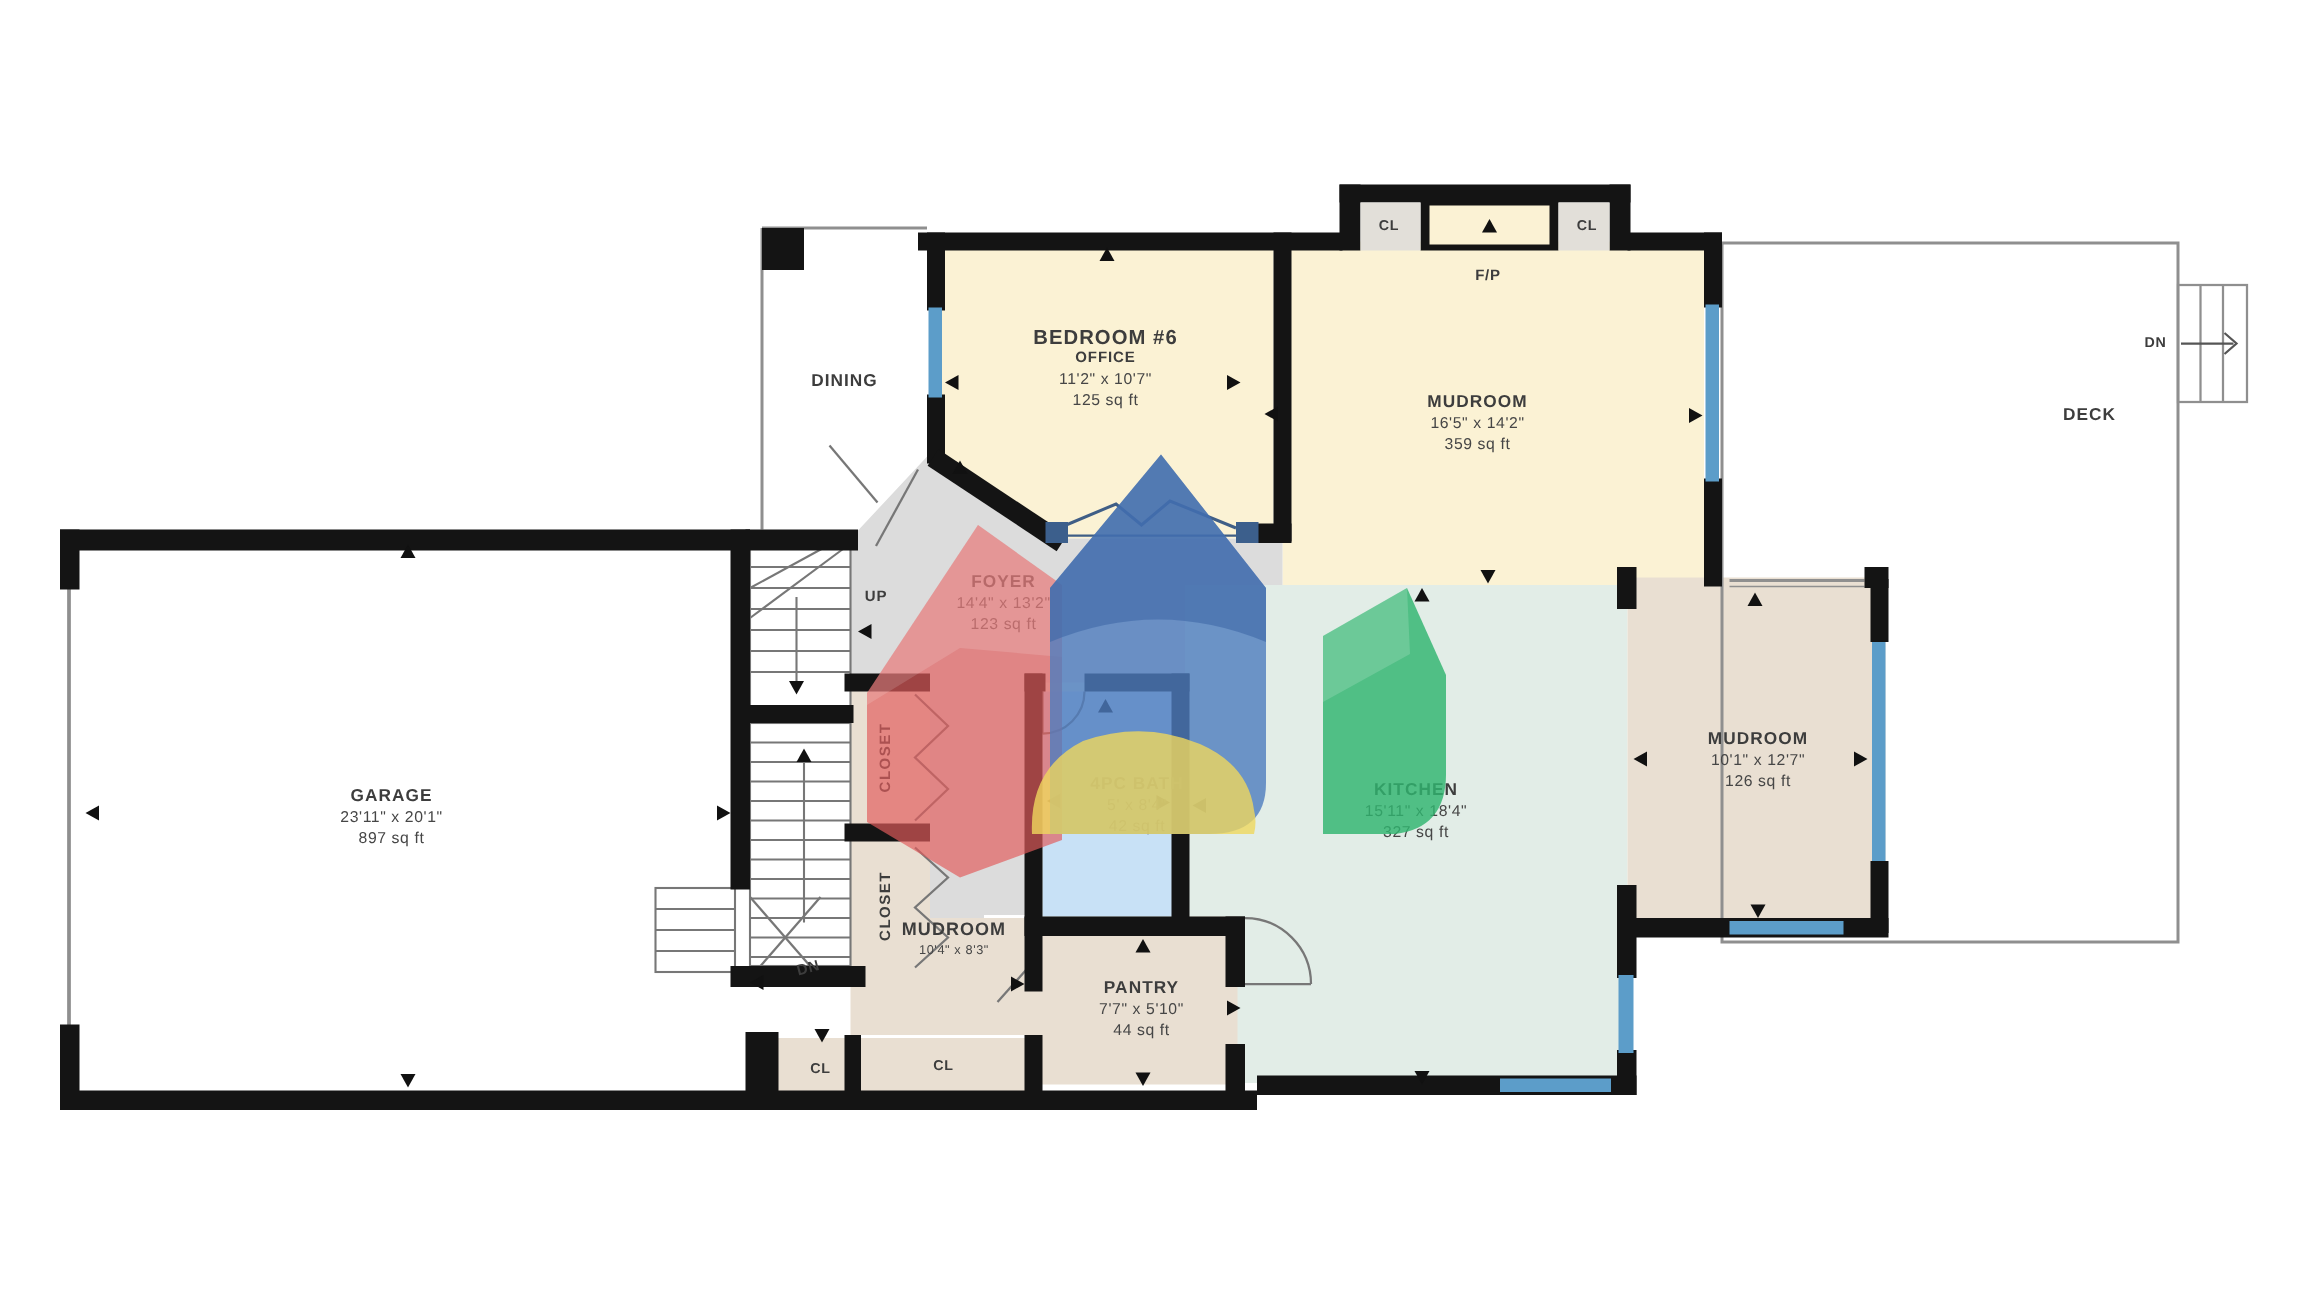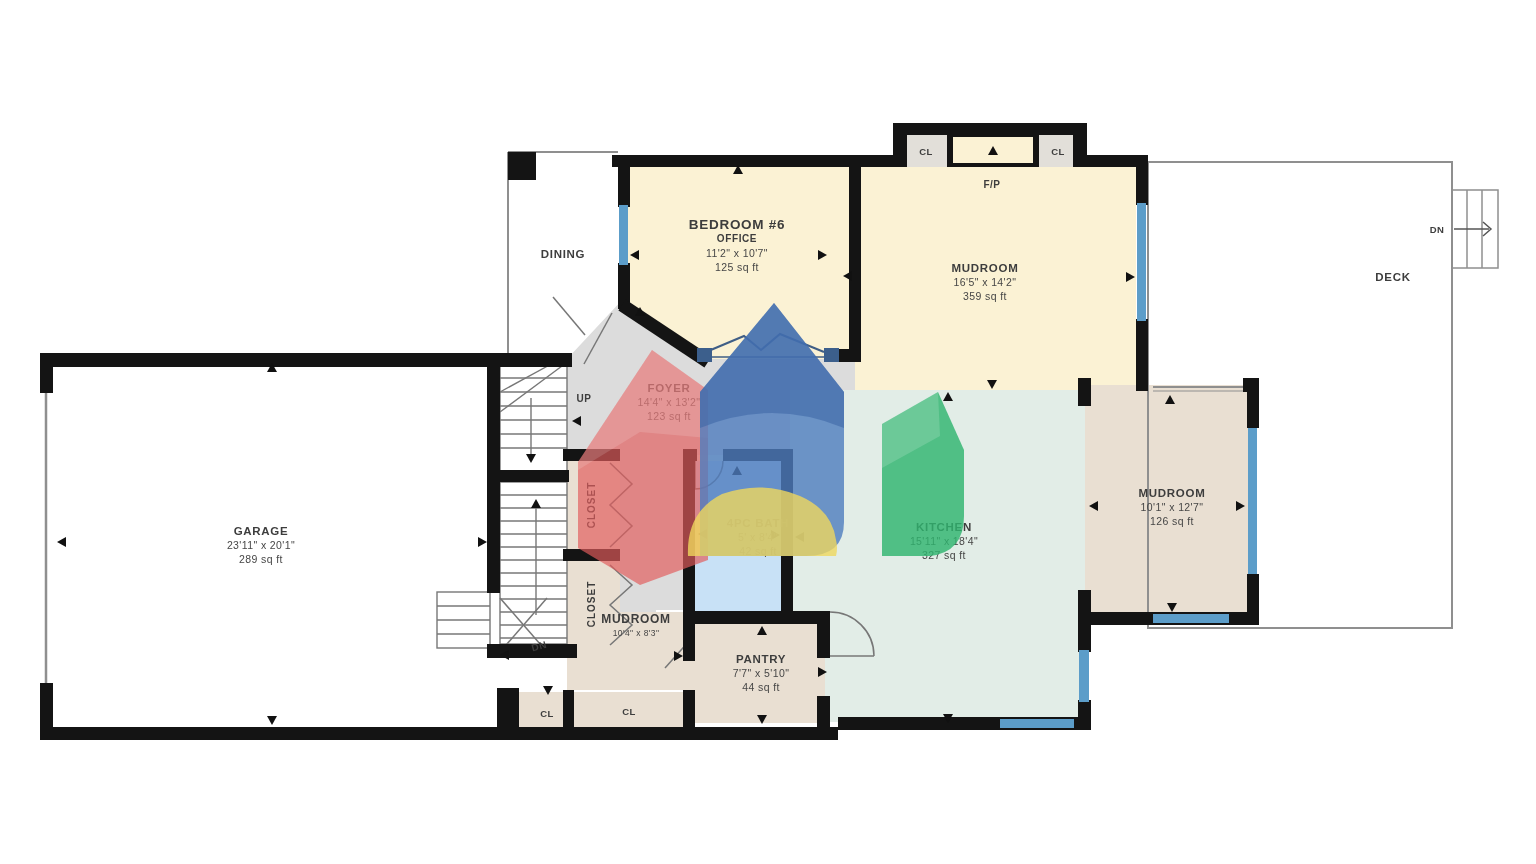--- a/index.html
+++ b/index.html
@@ -240,21 +240,21 @@
 <div class="lbl" style="left:669px;top:402px">
   <div class="rn">FOYER</div>
   <div class="rd">14'4" x 13'2"</div>
   <div class="ra">123 sq ft</div>
 </div>
 <div class="tag" style="left:584px;top:398px">UP</div>
 
 <div class="lbl" style="left:261px;top:545px">
   <div class="rn">GARAGE</div>
   <div class="rd">23'11" x 20'1"</div>
-  <div class="ra">289 sq ft</div>
+  <div class="ra">897 sq ft</div>
 </div>
 
 <div class="tag rot" style="left:591px;top:505px">CLOSET</div>
 <div class="tag rot" style="left:591px;top:604px">CLOSET</div>
 
 <div class="lbl" style="left:758px;top:537px">
   <div class="rn">4PC BATH</div>
   <div class="rd">5' x 8'4"</div>
   <div class="ra">42 sq ft</div>
 </div>

